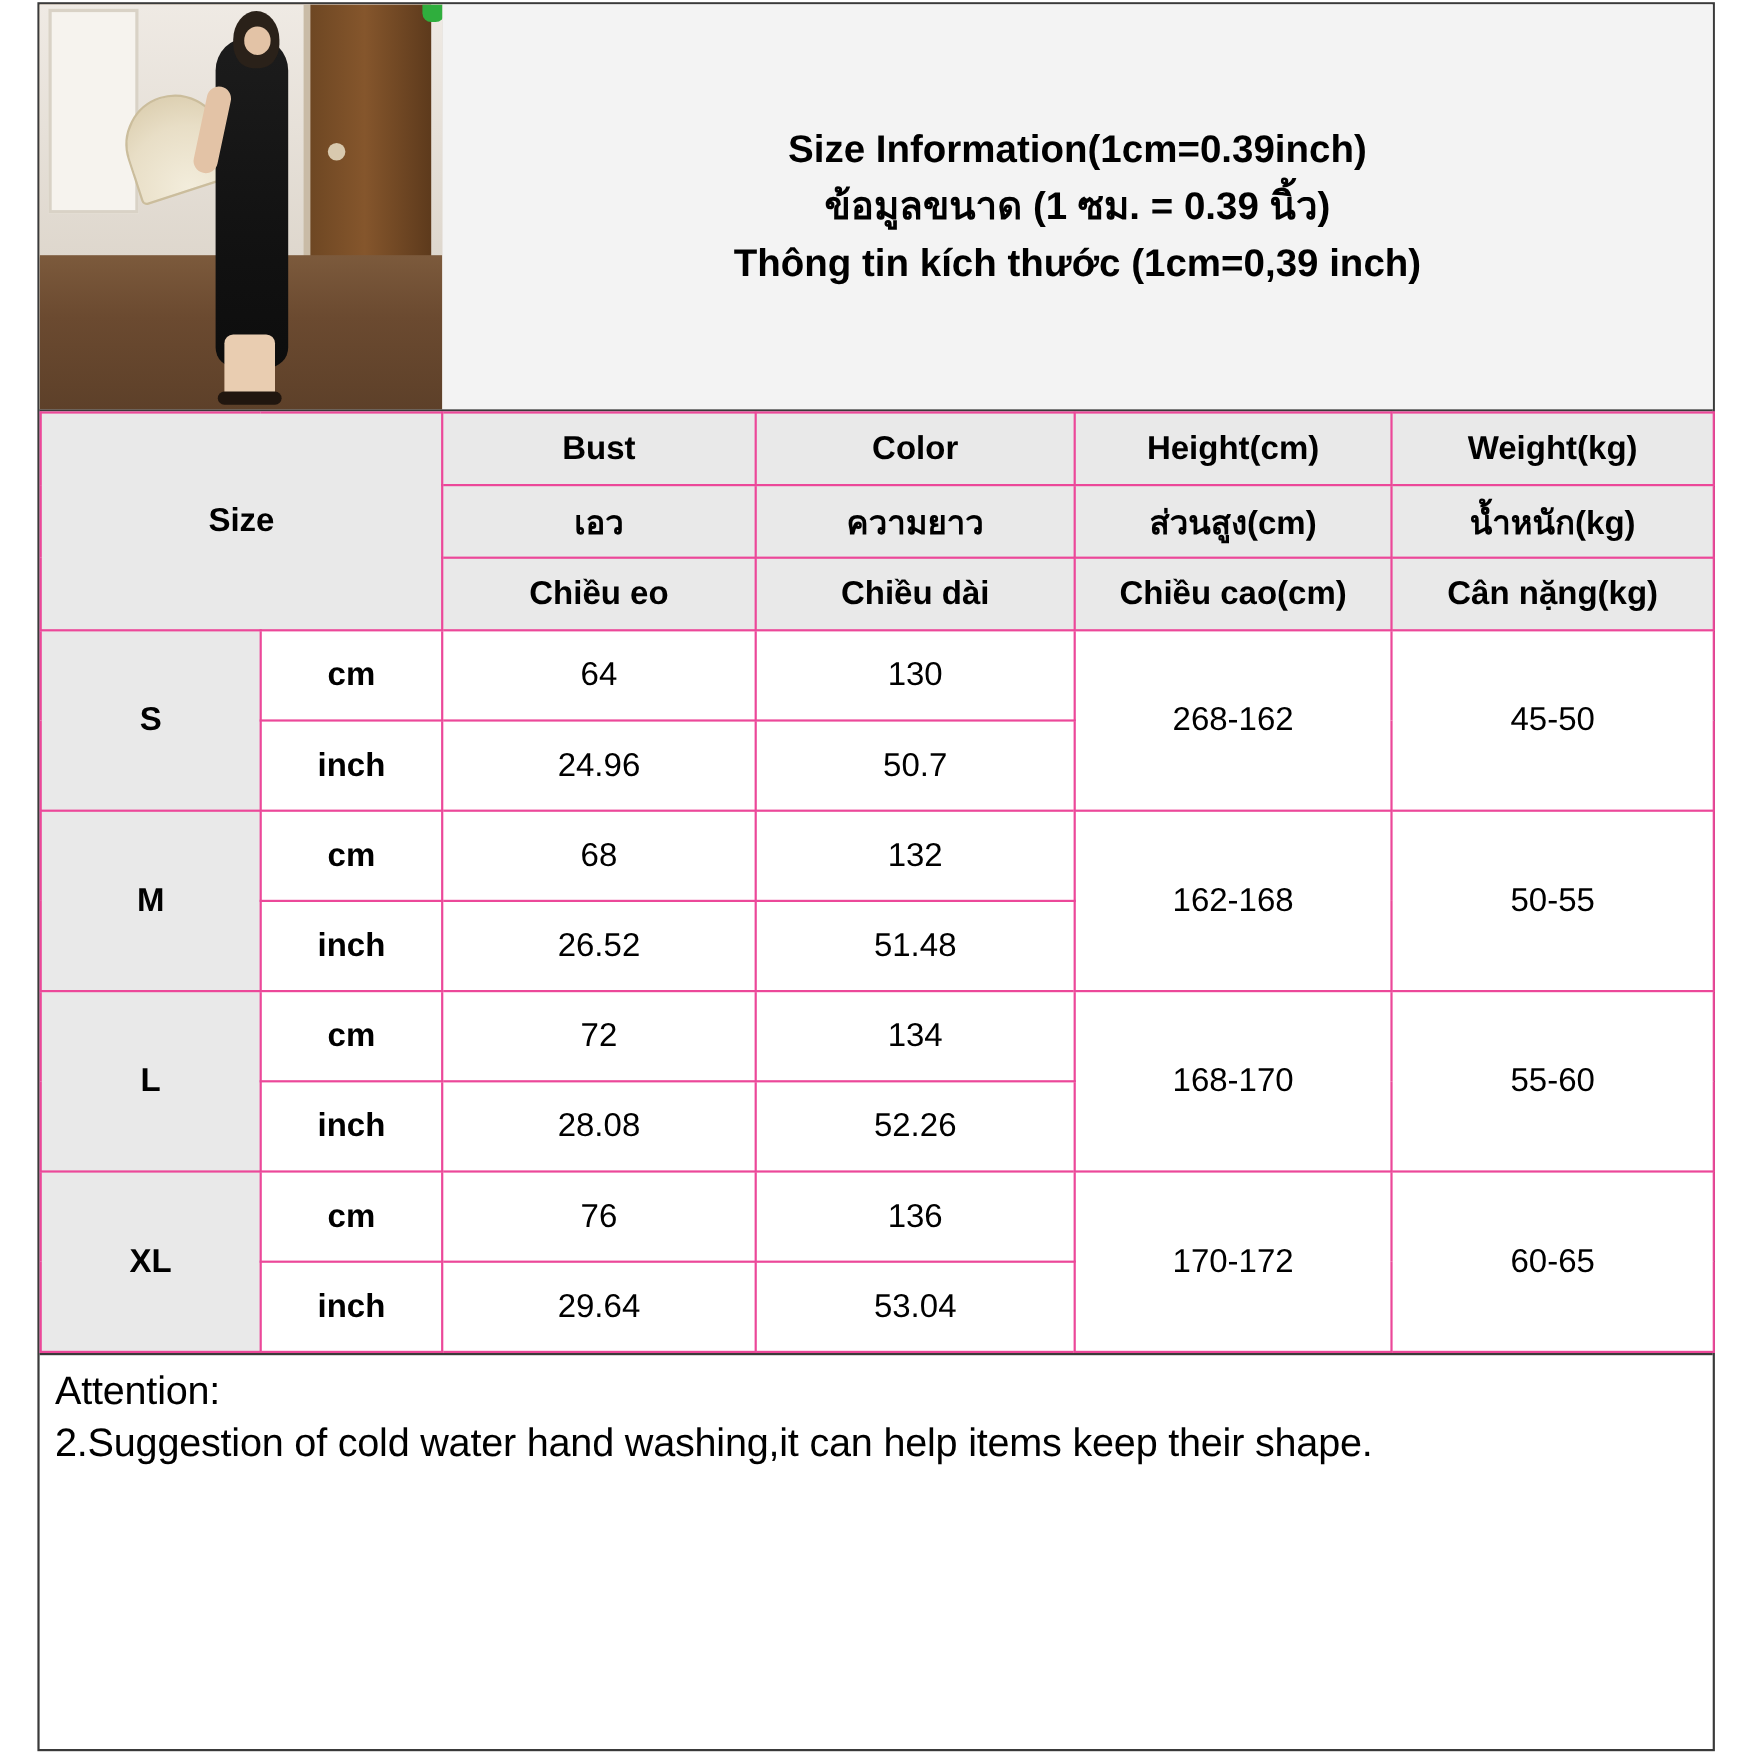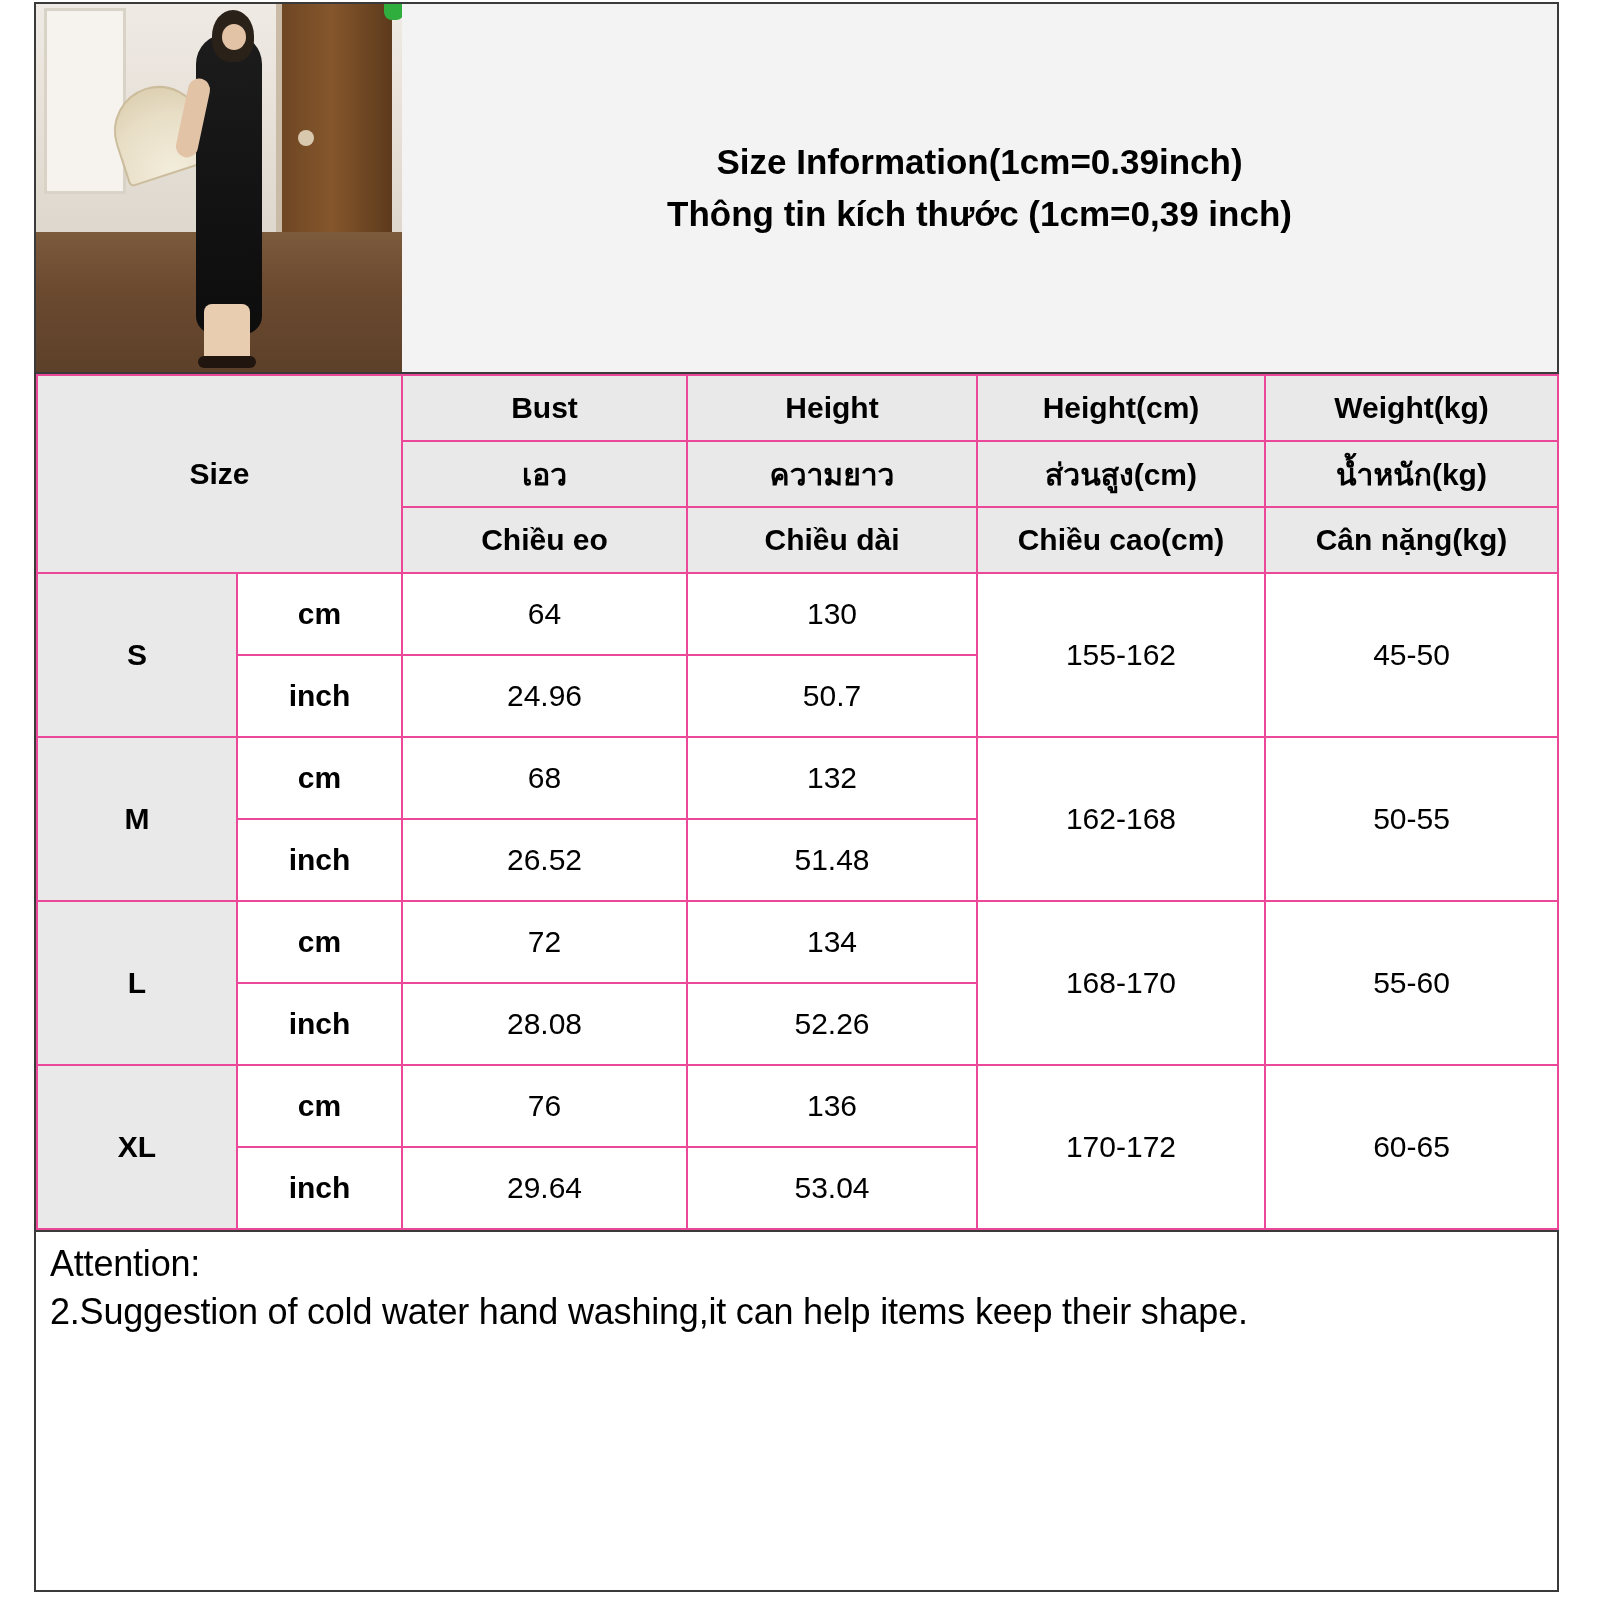--- a/index.html
+++ b/index.html
@@ -224,40 +224,41 @@
         <div class="body"></div>
         <div class="head"></div>
         <div class="face"></div>
         <div class="arm"></div>
         <div class="legs"></div>
         <div class="shoe"></div>
         <div class="greendot"></div>
       </div>
       <div class="titlebox">
         <div class="line">Size Information(1cm=0.39inch)</div>
+        <div class="line">ข้อมูลขนาด (1 ซม. = 0.39 นิ้ว)</div>
         <div class="line">Thông tin kích thước (1cm=0,39 inch)</div>
       </div>
     </div>
 
     <div class="tblwrap">
       <table class="tbl">
         <colgroup>
           <col style="width:200px">
           <col style="width:165px">
           <col style="width:285px">
           <col style="width:290px">
           <col style="width:288px">
           <col style="width:293px">
         </colgroup>
         <tbody>
 
           <tr>
             <td class="sizecell" rowspan="3" colspan="2">Size</td>
             <td class="hdr hdr-cell">Bust</td>
-            <td class="hdr hdr-cell">Height</td>
+            <td class="hdr hdr-cell">Color</td>
             <td class="hdr hdr-cell">Height(cm)</td>
             <td class="hdr hdr-cell">Weight(kg)</td>
           </tr>
 
           <tr>
             <td class="hdr hdr-cell">เอว</td>
             <td class="hdr hdr-cell">ความยาว</td>
             <td class="hdr hdr-cell">ส่วนสูง(cm)</td>
             <td class="hdr hdr-cell">น้ำหนัก(kg)</td>
           </tr>
@@ -267,21 +268,21 @@
             <td class="hdr hdr-cell">Chiều dài</td>
             <td class="hdr hdr-cell">Chiều cao(cm)</td>
             <td class="hdr hdr-cell">Cân nặng(kg)</td>
           </tr>
 
           <tr>
             <td class="sizelabel" rowspan="2">S</td>
             <td class="unitcell">cm</td>
             <td class="valcell">64</td>
             <td class="valcell">130</td>
-            <td class="hwcell" rowspan="2">155-162</td>
+            <td class="hwcell" rowspan="2">268-162</td>
             <td class="hwcell" rowspan="2">45-50</td>
           </tr>
           <tr>
             <td class="unitcell">inch</td>
             <td class="valcell">24.96</td>
             <td class="valcell">50.7</td>
           </tr>
 
           <tr>
             <td class="sizelabel" rowspan="2">M</td>

